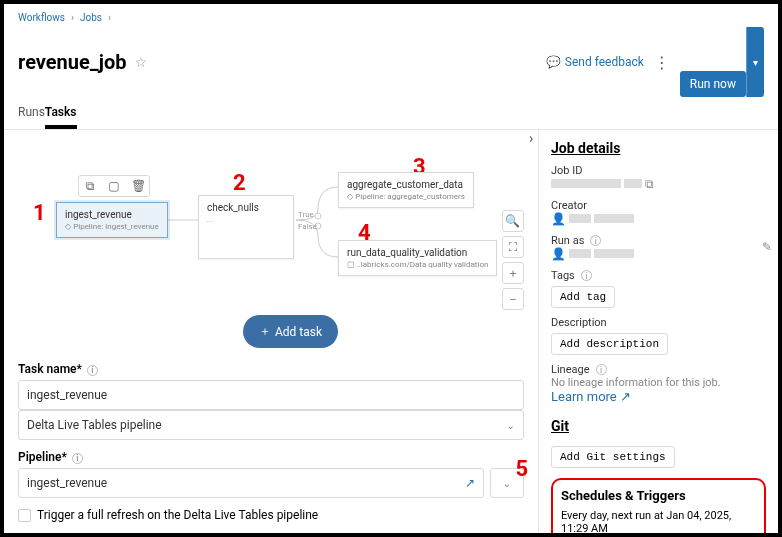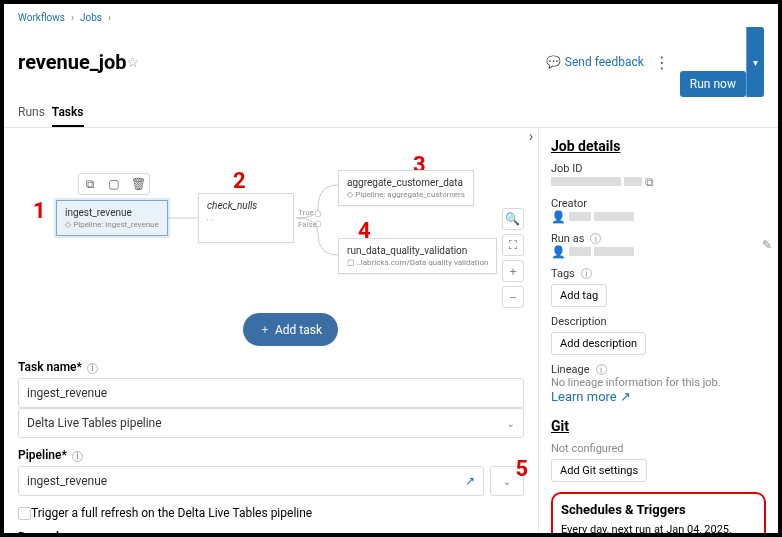--- a/index.html
+++ b/index.html
@@ -1,31 +1,31 @@
 <!DOCTYPE html>
 <html><head>
 <meta charset="utf-8">
 <style>
   * { box-sizing: border-box; margin: 0; padding: 0; font-family: -apple-system, BlinkMacSystemFont, "Segoe UI", Roboto, sans-serif; }
   body { width: 782px; height: 537px; border: 4px solid #000; background: #fff; overflow: hidden; position: relative; }
   .top { padding: 8px 14px 0 14px; }
   .breadcrumb { font-size: 10px; color: #2272b4; display: flex; gap: 6px; align-items: center; }
   .breadcrumb span.sep { color: #888; }
   .title-row { display: flex; align-items: center; justify-content: space-between; margin-top: 4px; }
-  .title-left { display: flex; align-items: center; }
+  .title-left { display: flex; align-items: center; gap: 8px; }
   .title { font-size: 20px; font-weight: 700; }
   .star-icon { color: #999; font-size: 14px; }
   .title-right { display: flex; align-items: center; gap: 10px; }
   .feedback { color: #2272b4; font-size: 12px; display: flex; align-items: center; gap: 4px; }
   .kebab { color: #555; font-size: 16px; }
   .runnow { background: #2272b4; color: #fff; border: none; border-radius: 3px; font-size: 12px; padding: 6px 10px; display: flex; align-items: center; margin-top: 44px; }
   .run-caret { background: #2272b4; color: #fff; border: none; border-left: 1px solid rgba(255,255,255,.3); border-radius: 0 3px 3px 0; padding: 6px 6px; font-size: 10px; }
-  .tabs { display: flex; gap: 7px; padding: 8px 14px 0 14px; font-size: 12px; border-bottom: 1px solid #e5e5e5; }
+  .tabs { display: flex; gap: 0; padding: 8px 14px 0 14px; font-size: 12px; border-bottom: 1px solid #e5e5e5; }
   .tab { padding-bottom: 6px; color: #555; }
-  .tab.active { color: #000; font-weight: 600; border-bottom: 2px solid #000000; }
+  .tab.active { color: #000; font-weight: 600; border-bottom: 4px solid #000000; }
   .content { display: flex; height: calc(100% - 92px); }
   .left { flex: 1; padding: 10px 14px; overflow: hidden; position: relative; }
   .right { width: 240px; border-left: 1px solid #e5e5e5; padding: 10px 12px; font-size: 12px; position: relative; }
   .collapse-handle { position: absolute; left: -10px; top: 0; color: #555; font-size: 14px; }
 
   
   .canvas { position: relative; height: 200px; border: 0; }
   .node-toolbar { position: absolute; left: 60px; top: 35px; background: #fff; border: 1px solid #d9d9d9; border-radius: 3px; padding: 3px 4px; display: flex; gap: 10px; font-size: 12px; color: #666; }
   .node-toolbar span { width: 14px; text-align: center; }
   .node { position: absolute; background: #fff; border: 1px solid #d9d9d9; border-radius: 0; padding: 6px 8px; font-size: 10px; min-width: 100px; box-shadow: 0 1px 2px rgba(0,0,0,.06); }
@@ -45,29 +45,29 @@
   .n4 { left: 340px; top: 80px; }
 
   
   .form { margin-top: 22px; font-size: 12px; }
   .form label { display: block; font-weight: 600; margin: 10px 0 4px; font-size: 12px; }
   .form label.normal { font-weight: 600; }
   .field { display: flex; gap: 6px; }
   .input, .select { flex: 1; border: 1px solid #d9d9d9; border-radius: 3px; padding: 7px 8px; font-size: 12px; color: #333; background: #fff; display: flex; align-items: center; justify-content: space-between; }
   .select .caret, .sqbtn .caret { color: #888; font-size: 10px; }
   .sqbtn { width: 34px; border: 1px solid #d9d9d9; border-radius: 3px; display: flex; align-items: center; justify-content: center; color: #666; }
-  .check-row { display: flex; align-items: center; margin-top: 10px; font-size: 12px; }
+  .check-row { display: flex; align-items: center; gap: 6px; margin-top: 10px; font-size: 12px; }
   .check-row .box { width: 13px; height: 13px; border: 1px solid #ccc; border-radius: 2px; }
   .info-icon { font-size: 9px; color: #999; border: 1px solid #bbb; border-radius: 50%; width: 11px; height: 11px; display: inline-flex; align-items: center; justify-content: center; margin-left: 2px; }
 
   
   .right h3 { font-size: 14px; font-weight: 700; margin-bottom: 8px; text-decoration: underline; }
   .rlabel { font-size: 11px; color: #333; margin-top: 8px; display: flex; align-items: center; gap: 4px; }
   .redacted { display: inline-block; height: 9px; background: #ddd; border-radius: 1px; }
-  .mini-btn { border: 1px solid #d9d9d9; background: #fff; border-radius: 3px; padding: 4px 8px; font-size: 11px; margin-top: 4px; display: inline-block; }
+  .mini-btn { border: 1px solid #d9d9d9; background: #fff; border-radius: 3px; padding: 4px 8px; font-size: 11px; margin-top: 4px; display: inline-block; font-family: Liberation Mono, monospace; }
   .muted { color: #888; font-size: 11px; }
   .link { color: #2272b4; font-size: 13px; }
   .section-gap { margin-top: 14px; }
   .pencil { position: absolute; right: 6px; top: 110px; color: #888; font-size: 12px; }
   .sched-box { border: 2.5px solid #e60000; border-radius: 10px; padding: 8px; margin-top: 10px; }
   .sched-box h4 { font-size: 13px; font-weight: 700; margin-bottom: 6px; }
   .sched-btns { display: flex; gap: 6px; margin-top: 6px; justify-content: center; }
   .sched-btns .mini-btn { margin-top: 0; }
   .five { position: absolute; color: #e60000; font-weight: 700; font-size: 22px; right: 250px; bottom: 52px; }
 </style>
@@ -124,21 +124,21 @@
         <span>⧉</span>
         <span>▢</span>
         <span>🗑</span>
       </div>
 
       <div class="node selected" style="left:38px; top:62px;">
         <div class="nname">ingest_revenue</div>
         <div class="nsub">◇ <span>Pipeline: ingest_revenue</span></div>
       </div>
 
-      <div class="node" style="left:180px; top:55px; min-width:96px; height:50px;font-style:italic;">
+      <div class="node" style="left:180px; top:55px; min-width:96px; height:64px;">
         <div class="nname">check_nulls</div>
         <div class="nsub">. .</div>
       </div>
 
       <span class="edge-label" style="top:70px;">True</span>
       <span class="edge-label" style="top:82px;">False</span>
 
       <div class="node" style="left:320px; top:32px;">
         <div class="nname">aggregate_customer_data</div>
         <div class="nsub">◇ <span>Pipeline: aggregate_customers</span></div>
@@ -220,21 +220,20 @@
     <div class="mini-btn">Add description</div>
 
     <div class="rlabel">
         <span>Lineage</span> 
         <span class="info-icon">i</span>
       </div>
     <div class="muted">No lineage information for this job.</div>
     <div class="link"><span>Learn more</span> ↗</div>
 
     <h3 class="section-gap">Git</h3>
-    <div class="muted">Not configured</div>
     <div class="mini-btn">Add Git settings</div>
 
     <div class="sched-box">
       <h4>Schedules &amp; Triggers</h4>
       <div style="font-size:11px">Every day, next run at Jan 04, 2025, 11:29 AM</div>
       <div class="sched-btns">
         <div class="mini-btn">Edit trigger</div>
         <div class="mini-btn">Pause</div>
         <div class="mini-btn">Delete</div>
       </div>

